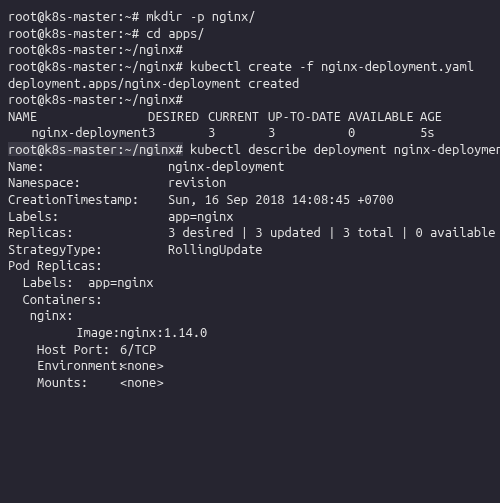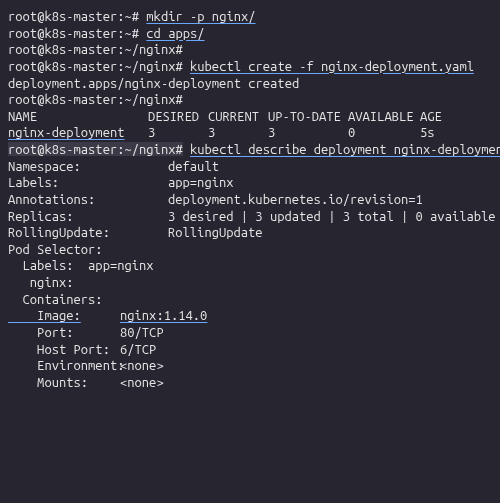--- a/index.html
+++ b/index.html
@@ -8,21 +8,21 @@
     background: #262530;
     color: #e6e6e6;
     font-family: "Ubuntu Mono", "DejaVu Sans Mono", Consolas, monospace;
     font-size: 13px;
     line-height: 1.28;
     width: 500px;
     box-sizing: border-box;
     overflow: hidden;
   }
   .line { white-space: pre; }
-  .ul { text-decoration: underline; text-decoration-color: #6aa8ff; text-underline-offset: 2px; }
+  .ul { text-decoration-color: #6aa8ff; text-underline-offset: 2px; text-align: right; }
   .hl { background: #3b3a46; }
   .cols span { display: inline-block; }
 </style>
 </head>
 <body>
 
 <div>
 
 <div class="line"><span>root@k8s-master:</span><span>~#</span> <span class="ul">mkdir -p nginx/</span></div>
 
@@ -37,30 +37,30 @@
 
 <div class="line"><span>root@k8s-master:</span><span>~/nginx#</span></div>
 
 
 <div class="line cols"><span style="width:140px">NAME</span><span style="width:60px">DESIRED</span><span style="width:60px">CURRENT</span><span style="width:80px">UP-TO-DATE</span><span style="width:72px">AVAILABLE</span><span>AGE</span></div>
 
 <div class="line cols"><span class="ul" style="width:140px">nginx-deployment</span><span style="width:60px">3</span><span style="width:60px">3</span><span style="width:80px">3</span><span style="width:72px">0</span><span>5s</span></div>
 
 <div class="line"><span class="hl"><span>root@k8s-master:</span><span>~/nginx#</span></span> <span class="ul">kubectl describe deployment nginx-deployment</span></div>
 
-<div class="line cols"><span style="width:160px">Namespace:</span><span>default</span></div>
+<div class="line cols"><span style="width:160px">Name:</span><span>nginx-deployment</span></div>
+<div class="line cols"><span style="width:160px">Namespace:</span><span>revision</span></div>
+<div class="line cols"><span style="width:160px">CreationTimestamp:</span><span>Sun, 16 Sep 2018 14:08:45 +0700</span></div>
 <div class="line cols"><span style="width:160px">Labels:</span><span>app=nginx</span></div>
-<div class="line cols"><span style="width:160px">Annotations:</span><span>deployment.kubernetes.io/revision=1</span></div>
 <div class="line cols"><span style="width:160px">Replicas:</span><span>3 desired | 3 updated | 3 total | 0 available | 3 unavailable</span></div>
-<div class="line cols"><span style="width:160px">RollingUpdate:</span><span>RollingUpdate</span></div>
+<div class="line cols"><span style="width:160px">StrategyType:</span><span>RollingUpdate</span></div>
 
-<div class="line">Pod Selector:</div>
+<div class="line">Pod Replicas:</div>
 <div class="line">  Labels:  app=nginx</div>
+<div class="line">  Containers:</div>
 <div class="line">   nginx:</div>
-<div class="line">  Containers:</div>
 
 <div class="line cols"><span class="ul" style="width:112px">    Image:</span><span class="ul">nginx:1.14.0</span></div>
-<div class="line cols"><span style="width:112px">    Port:</span><span>80/TCP</span></div>
 <div class="line cols"><span style="width:112px">    Host Port:</span><span>6/TCP</span></div>
 <div class="line cols"><span style="width:112px">    Environment:</span><span>&lt;none&gt;</span></div>
 <div class="line cols"><span style="width:112px">    Mounts:</span><span>&lt;none&gt;</span></div>
 
 </div>
 
 </body></html>

